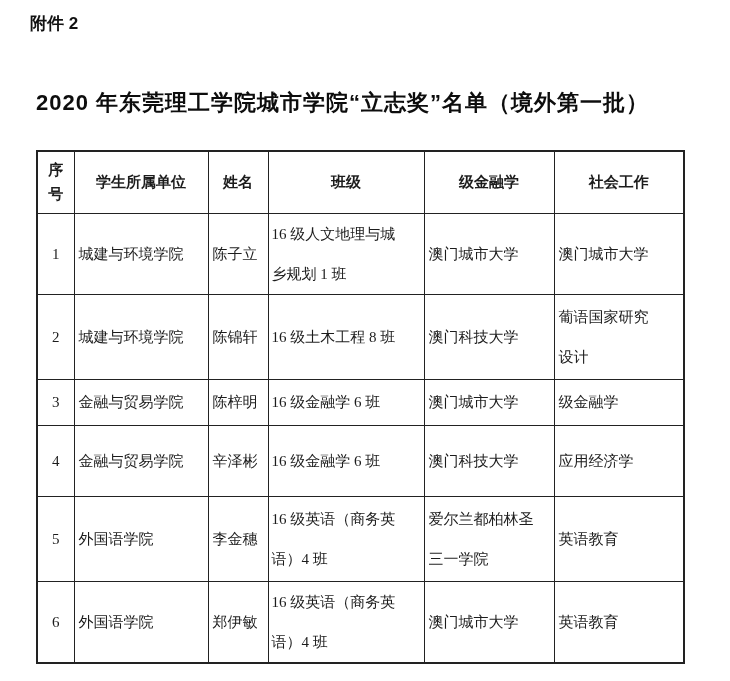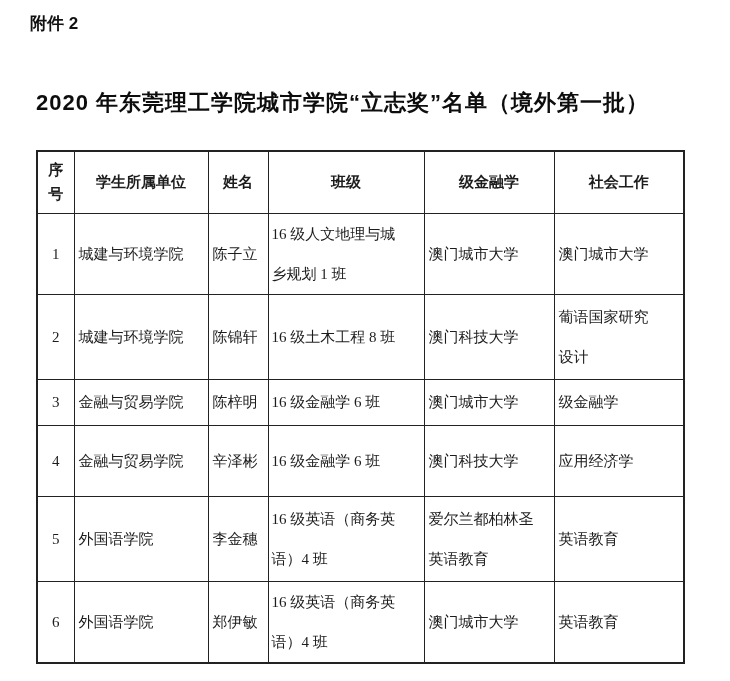--- a/index.html
+++ b/index.html
@@ -151,21 +151,21 @@
       <td class="c-college">澳门科技大学</td>
       <td class="c-major">应用经济学</td>
     </tr>
         <tr>
       <td class="c-no">5</td>
       <td class="c-unit">外国语学院</td>
       <td class="c-name">李金穗</td>
       <td class="c-class">16 级英语（商务英
 语）4 班</td>
       <td class="c-college">爱尔兰都柏林圣
-英语教育</td>
+三一学院</td>
       <td class="c-major">英语教育</td>
     </tr>
         <tr>
       <td class="c-no">6</td>
       <td class="c-unit">外国语学院</td>
       <td class="c-name">郑伊敏</td>
       <td class="c-class">16 级英语（商务英
 语）4 班</td>
       <td class="c-college">澳门城市大学</td>
       <td class="c-major">英语教育</td>

